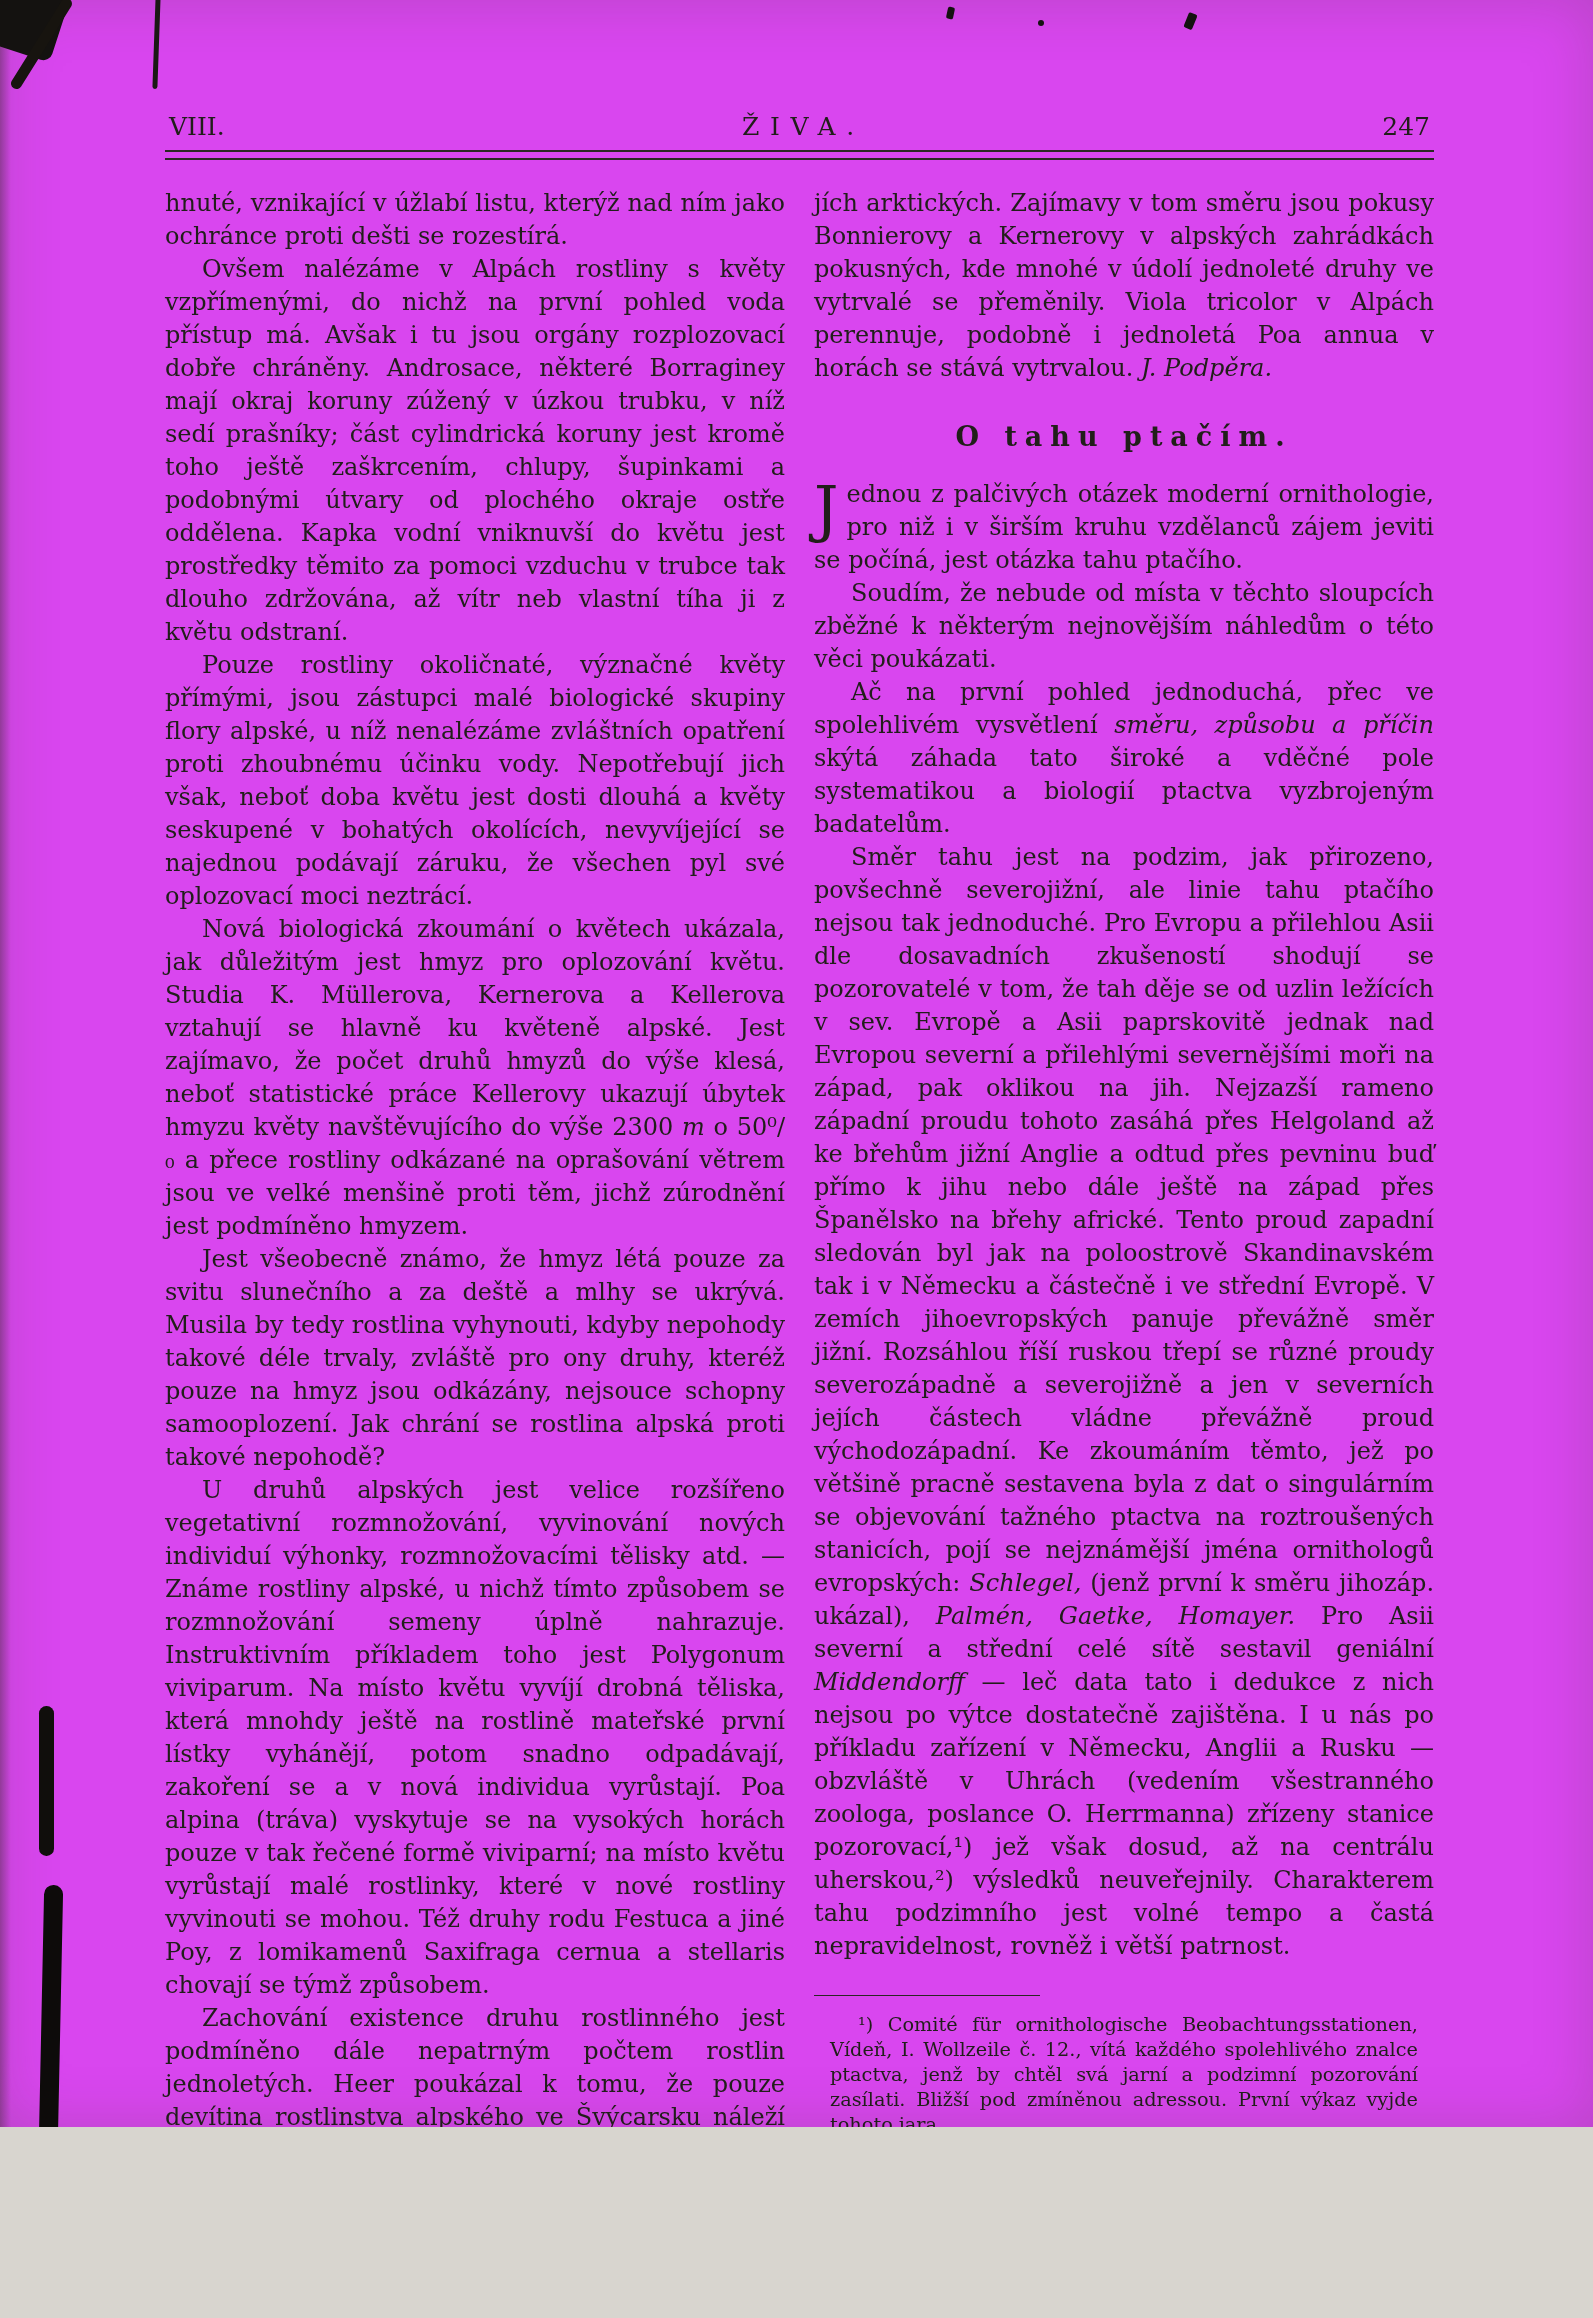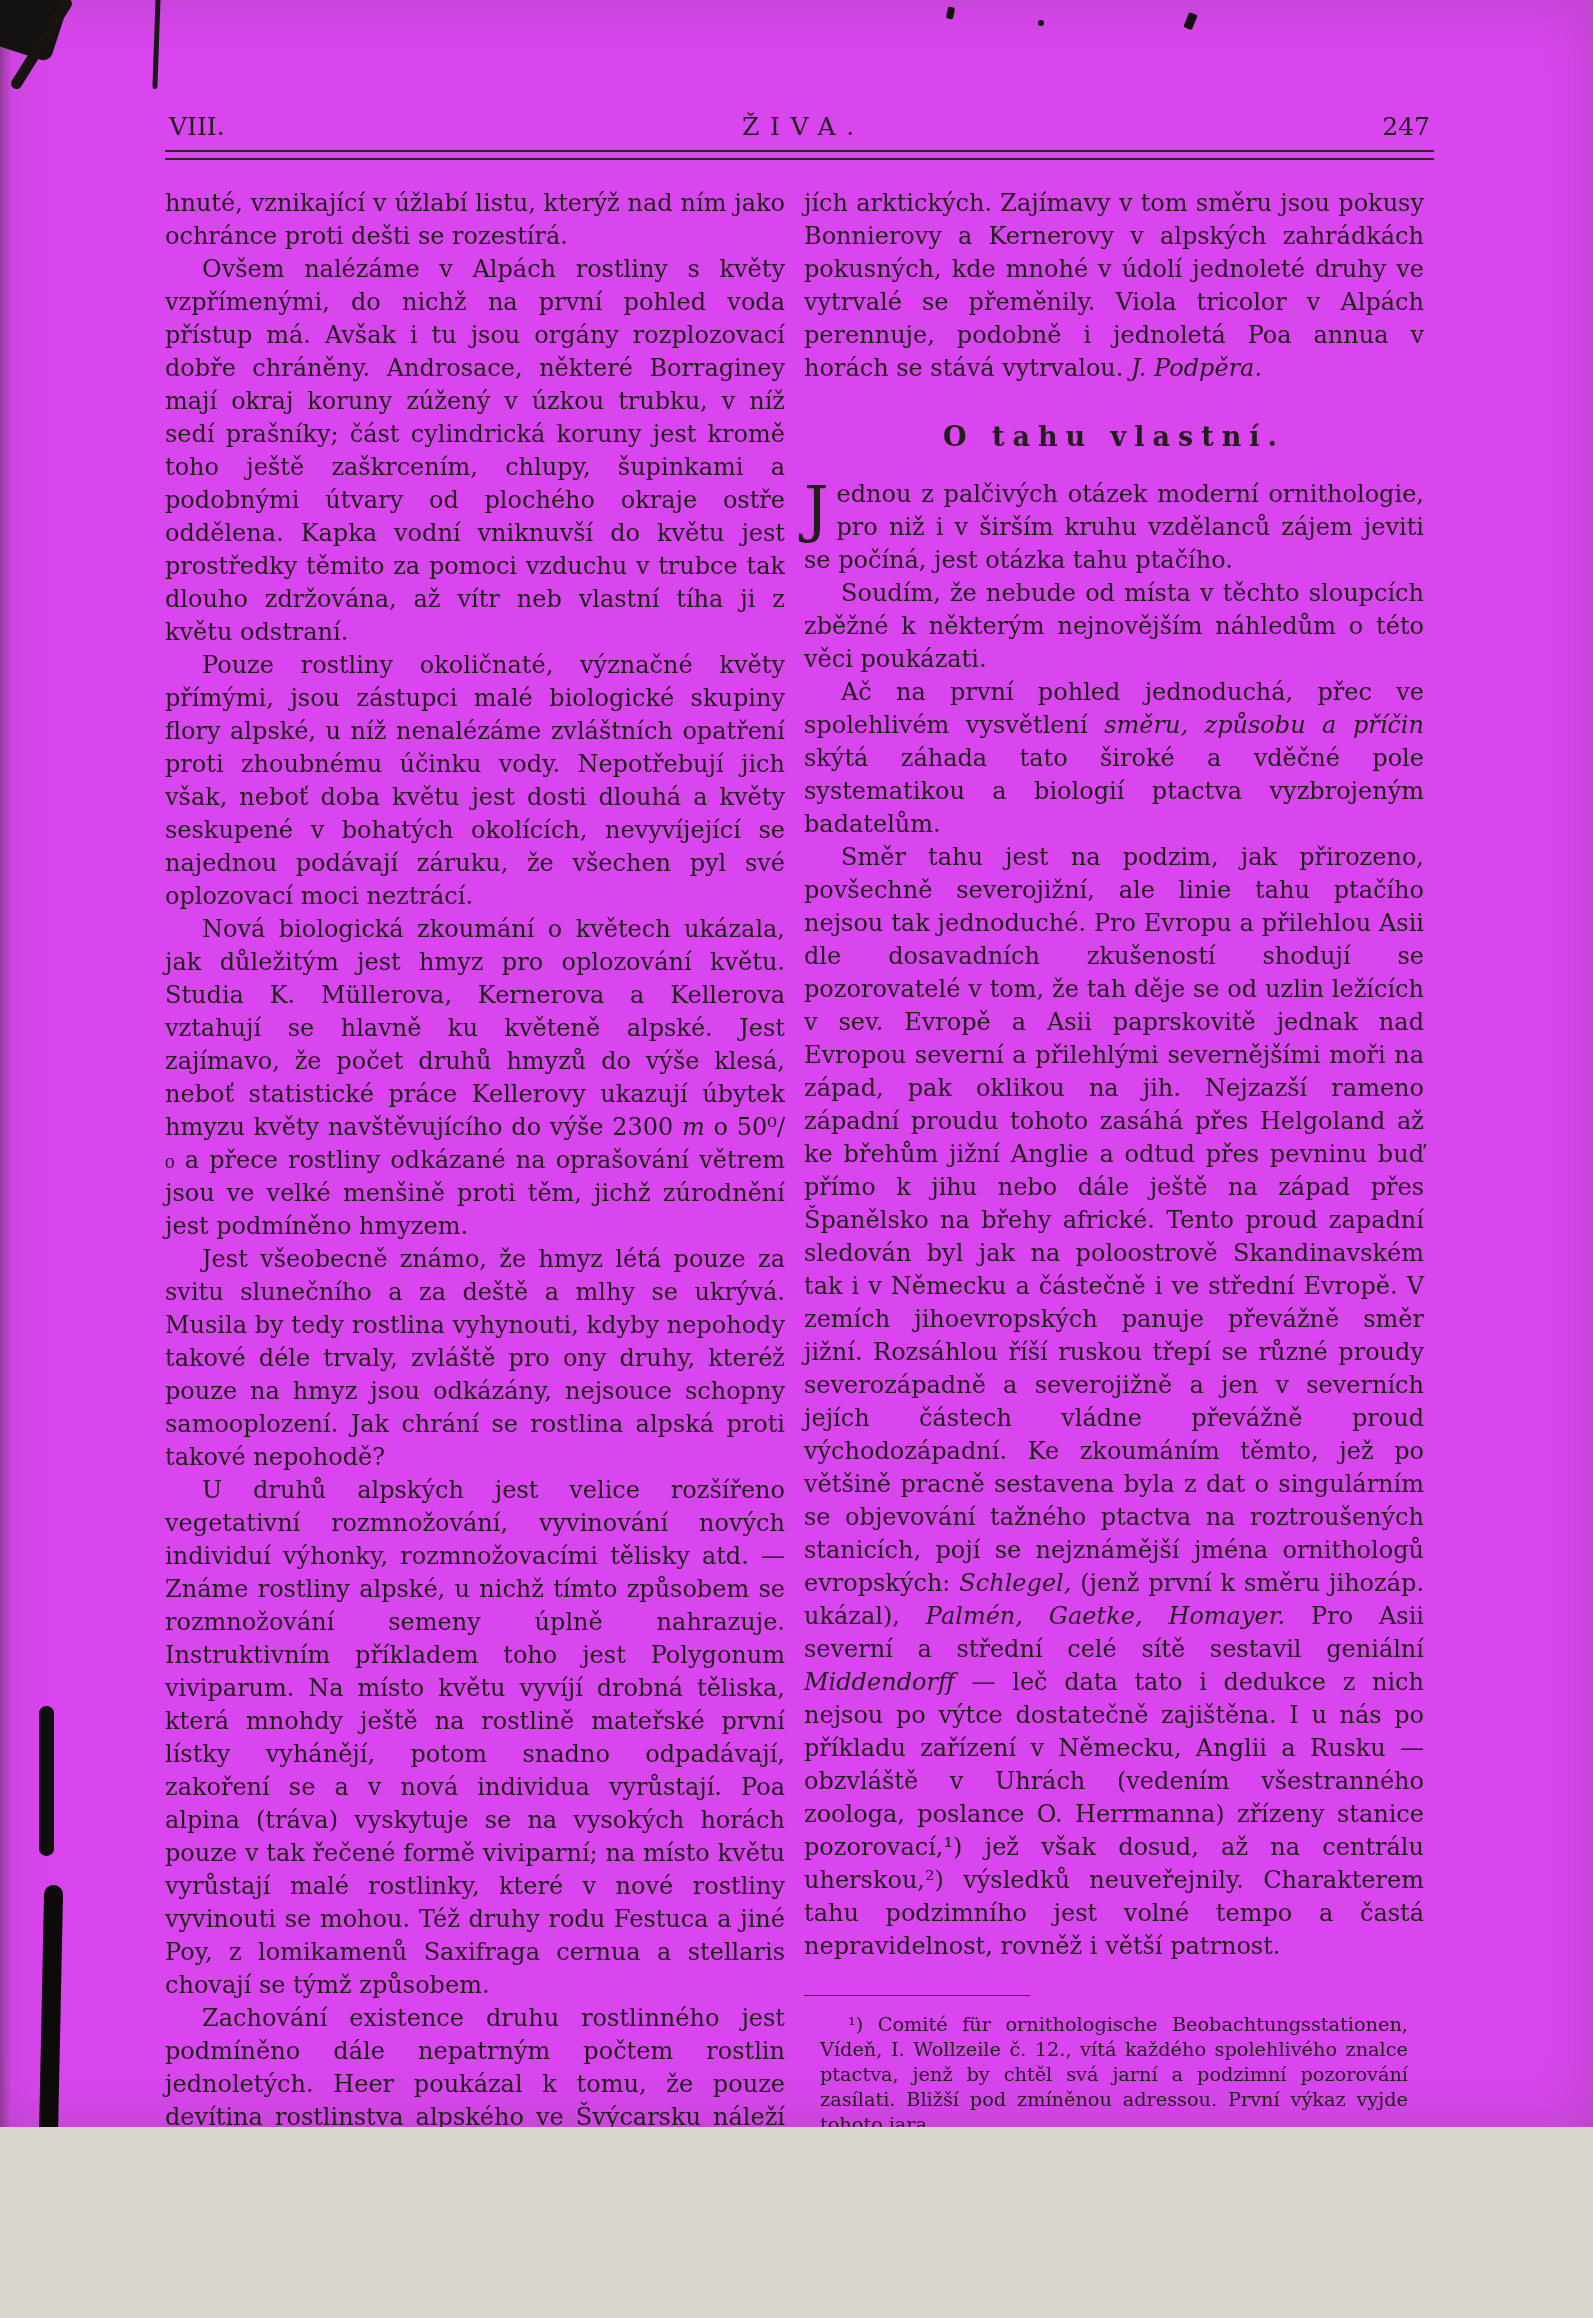--- a/index.html
+++ b/index.html
@@ -50,21 +50,21 @@
   }
   .pg-header .journal { letter-spacing: 10.7px; }
   .rule-double {
     margin-top: 9.3px;
     height: 6px;
     border-top: 2px solid #2b2723;
     border-bottom: 2px solid #2b2723;
   }
   .columns {
     display: flex;
-    gap: 19px;
+    gap: 29px;
     margin-top: 27px;
   }
   .col {
     width: 620px;
     font-size: 24px;
     line-height: 33px;
     text-align: justify;
   }
   .col p {
     margin: 0;
@@ -145,21 +145,21 @@
           <p>U druhů alpských jest velice rozšířeno vegetativní rozmnožování, vyvinování nových individuí výhonky, rozmnožovacími tělisky atd. — Známe rostliny alpské, u nichž tímto způsobem se rozmnožování semeny úplně nahrazuje. Instruktivním příkladem toho jest Polygonum viviparum. Na místo květu vyvíjí drobná těliska, která mnohdy ještě na rostlině mateřské první lístky vyhánějí, potom snadno odpadávají, zakoření se a v nová individua vyrůstají. Poa alpina (tráva) vyskytuje se na vysokých horách pouze v tak řečené formě viviparní; na místo květu vyrůstají malé rostlinky, které v nové rostliny vyvinouti se mohou. Též druhy rodu Festuca a jiné Poy, z lomikamenů Saxifraga cernua a stellaris chovají se týmž způsobem.</p>
           <p>Zachování existence druhu rostlinného jest podmíněno dále nepatrným počtem rostlin jednoletých. Heer poukázal k tomu, že pouze devítina rostlinstva alpského ve Švýcarsku náleží rostlinám jednoletým a dřevnatým, ostatek pak vytrvalým. Přes to však jsou rostliny jednoleté v Alpách daleko bohatěji zastoupeny než v kra-</p>
         </div>
 
       <div class="col">
         <div>
             <p class="cont">jích arktických. Zajímavy v tom směru jsou pokusy Bonnierovy a Kernerovy v alpských zahrádkách pokusných, kde mnohé v údolí jednoleté druhy ve vytrvalé se přeměnily. Viola tricolor v Alpách perennuje, podobně i jednoletá Poa annua v horách se stává vytrvalou. <i>J. Podpěra.</i></p>
           </div>
 
         <div class="article-head">
-          <div class="article-title">O tahu vlastní.</div>
+          <div class="article-title">O tahu ptačím.</div>
         </div>
 
         <div>
             <p class="cont"><span class="dropcap">J</span>ednou z palčivých otázek moderní ornithologie, pro niž i v širším kruhu vzdělanců zájem jeviti se počíná, jest otázka tahu ptačího.</p>
             <p>Soudím, že nebude od místa v těchto sloupcích zběžné k některým nejnovějším náhledům o této věci poukázati.</p>
             <p>Ač na první pohled jednoduchá, přec ve spolehlivém vysvětlení <i>směru, způsobu a příčin</i> skýtá záhada tato široké a vděčné pole systematikou a biologií ptactva vyzbrojeným badatelům.</p>
             <p>Směr tahu jest na podzim, jak přirozeno, povšechně severojižní, ale linie tahu ptačího nejsou tak jednoduché. Pro Evropu a přilehlou Asii dle dosavadních zkušeností shodují se pozorovatelé v tom, že tah děje se od uzlin ležících v sev. Evropě a Asii paprskovitě jednak nad Evropou severní a přilehlými severnějšími moři na západ, pak oklikou na jih. Nejzazší rameno západní proudu tohoto zasáhá přes Helgoland až ke břehům jižní Anglie a odtud přes pevninu buď přímo k jihu nebo dále ještě na západ přes Španělsko na břehy africké. Tento proud zapadní sledován byl jak na poloostrově Skandinavském tak i v Německu a částečně i ve střední Evropě. V zemích jihoevropských panuje převážně směr jižní. Rozsáhlou říší ruskou třepí se různé proudy severozápadně a severojižně a jen v severních jejích částech vládne převážně proud východozápadní. Ke zkoumáním těmto, jež po většině pracně sestavena byla z dat o singulárním se objevování tažného ptactva na roztroušených stanicích, pojí se nejznámější jména ornithologů evropských: <i>Schlegel,</i> (jenž první k směru jihozáp. ukázal), <i>Palmén, Gaetke, Homayer.</i> Pro Asii severní a střední celé sítě sestavil geniální <i>Middendorff</i> — leč data tato i dedukce z nich nejsou po výtce dostatečně zajištěna. I u nás po příkladu zařízení v Německu, Anglii a Rusku — obzvláště v Uhrách (vedením všestranného zoologa, poslance O. Herrmanna) zřízeny stanice pozorovací,¹) jež však dosud, až na centrálu uherskou,²) výsledků neuveřejnily. Charakterem tahu podzimního jest volné tempo a častá nepravidelnost, rovněž i větší patrnost.</p>
           </div>
 
         <div class="footnote-sep"></div>

